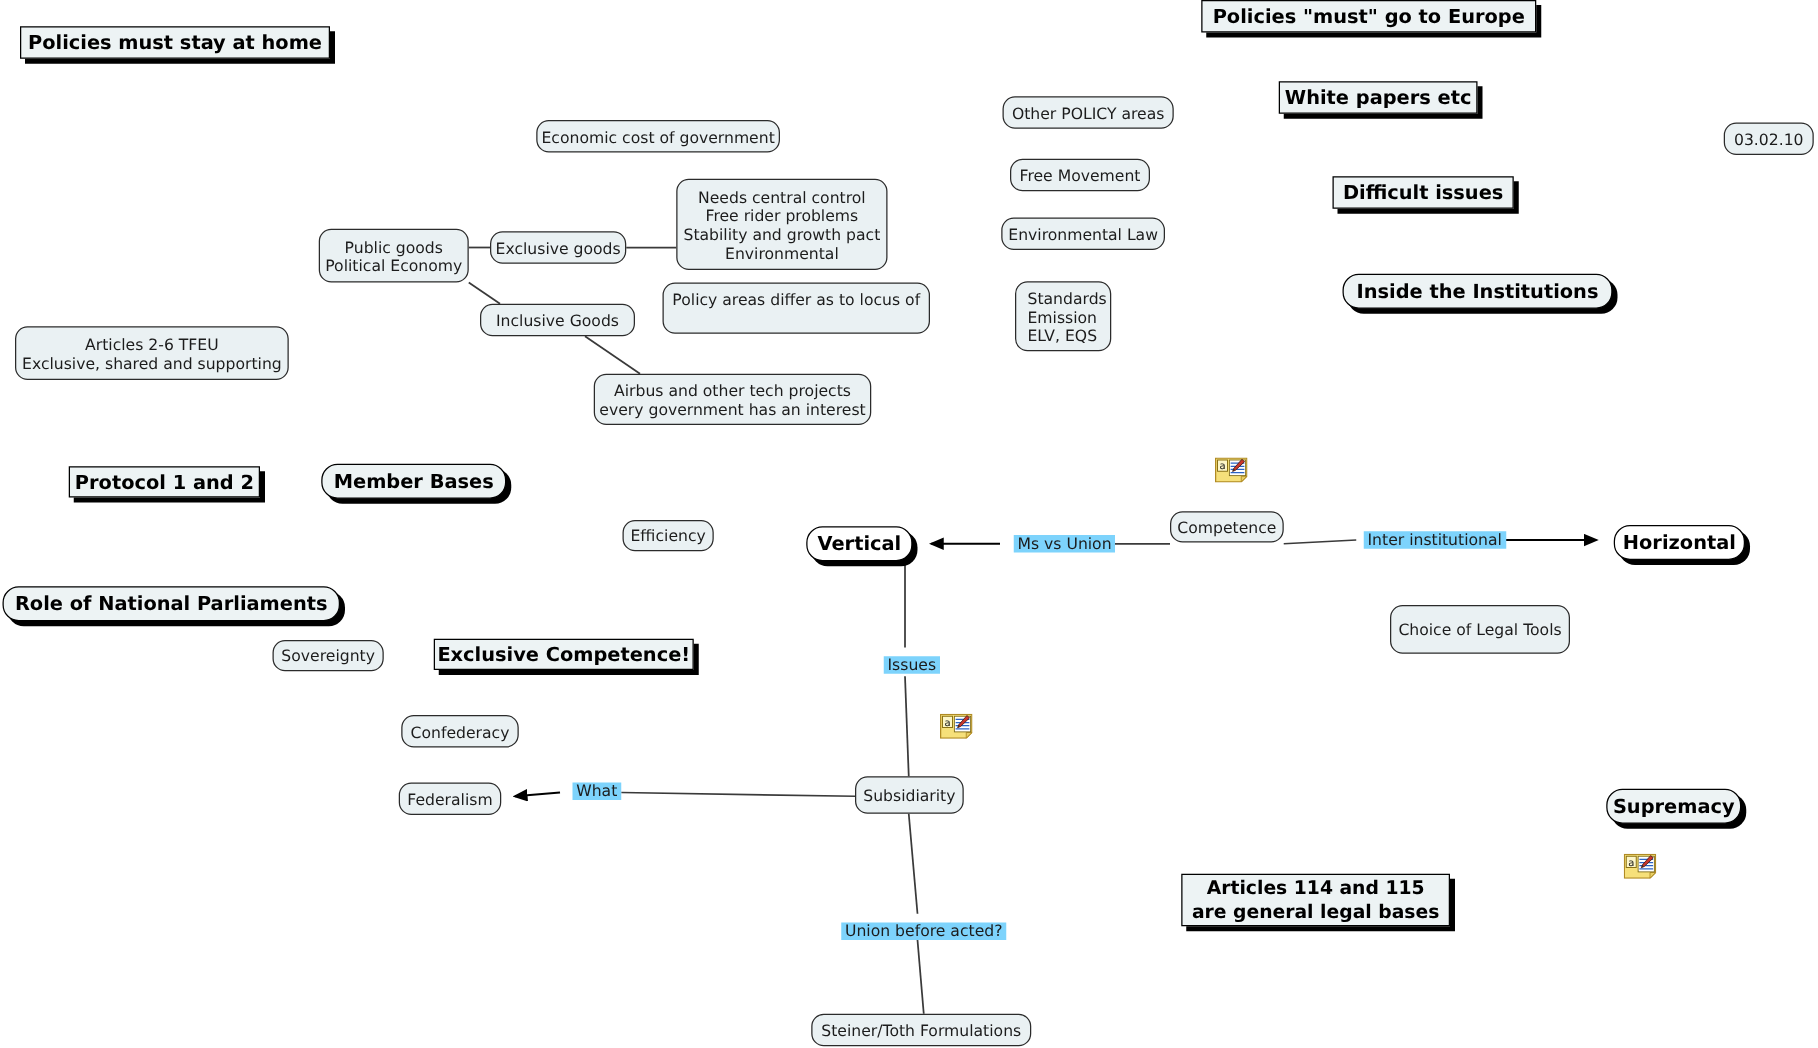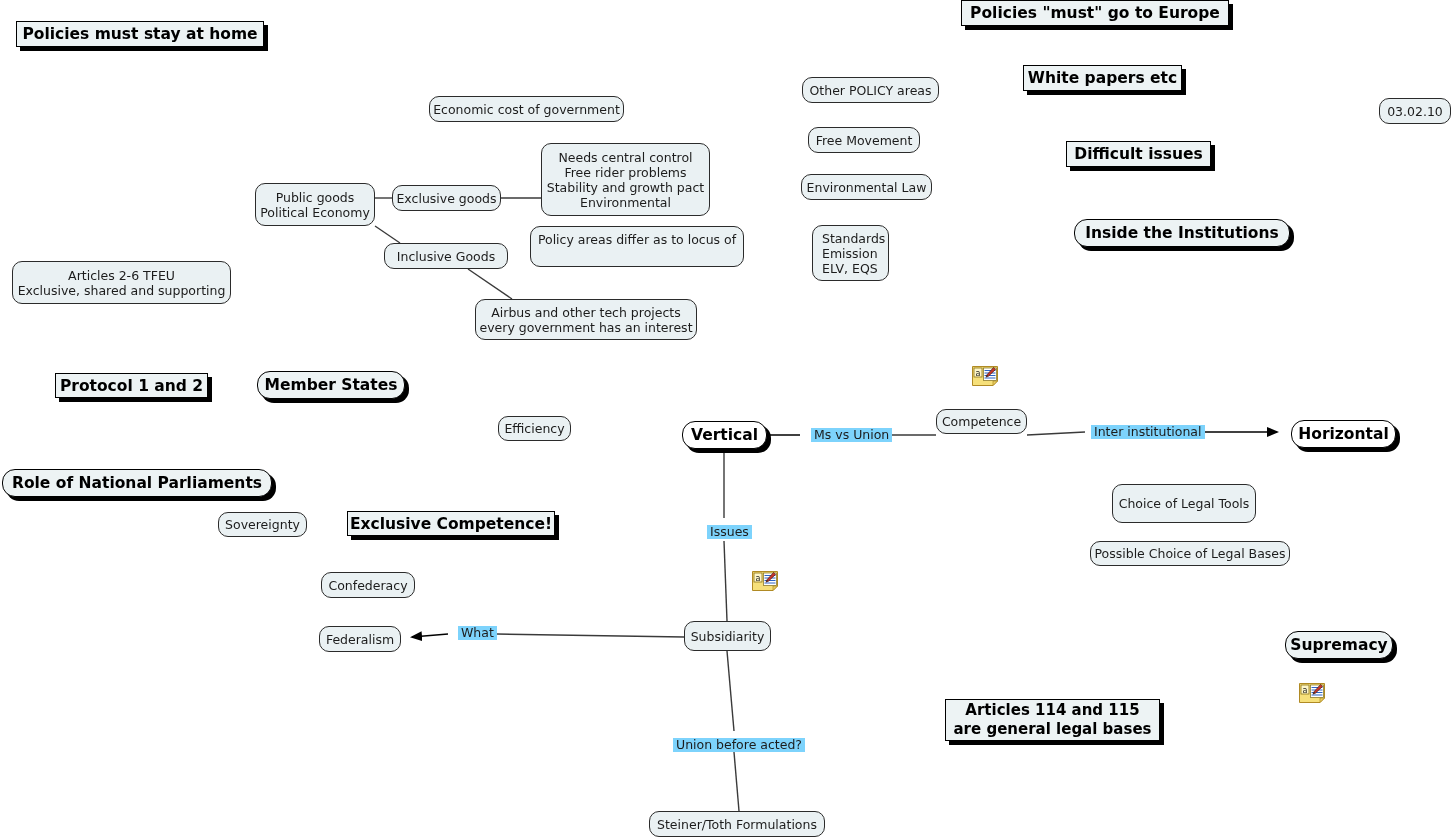--- a/index.html
+++ b/index.html
@@ -128,28 +128,28 @@
   <div class="elabel" style="left:707px; top:525px;">Issues</div>
   <div class="elabel" style="left:458px; top:626px;">What</div>
   <div class="elabel" style="left:673px; top:738px;">Union before acted?</div>
 
   <div class="node hdr" style="left:16px;  top:21px;  width:248px; height:26px;">Policies must stay at home</div>
   <div class="node hdr" style="left:961px; top:0px;   width:268px; height:26px;">Policies "must" go to Europe</div>
   <div class="node hdr" style="left:1023px;top:65px;  width:159px; height:26px;">White papers etc</div>
   <div class="node hdr" style="left:1066px;top:141px; width:145px; height:26px;">Difficult issues</div>
   <div class="node hdr round" style="left:1074px;top:219px; width:216px; height:28px;">Inside the Institutions</div>
   <div class="node hdr" style="left:55px;  top:373px; width:153px; height:25px;">Protocol 1 and 2</div>
-  <div class="node hdr round" style="left:257px; top:371px; width:148px; height:28px;">Member States</div>
+  <div class="node hdr round" style="left:257px; top:371px; width:148px; height:28px;">Member Bases</div>
   <div class="node hdr round" style="left:2px;   top:469px; width:270px; height:28px;">Role of National Parliaments</div>
   <div class="node hdr" style="left:347px; top:511px; width:208px; height:25px;">Exclusive Competence!</div>
   <div class="node hdr round" style="left:1285px;top:631px; width:108px; height:28px;">Supremacy</div>
   <div class="node hdr twoline" style="left:945px; top:699px; width:215px; height:42px;">Articles 114 and 115
 are general legal bases</div>
 
-  <div class="node hdr round white" style="left:645px; top:421px; width:85px;  height:28px;margin-left:37px;">Vertical</div>
+  <div class="node hdr round white" style="left:645px; top:421px; width:85px;  height:28px;">Vertical</div>
   <div class="node hdr round white" style="left:1291px;top:420px; width:105px; height:28px;">Horizontal</div>
 
   <div class="node plain" style="left:429px; top:96px;  width:195px; height:26px;">Economic cost of government</div>
   <div class="node plain" style="left:255px; top:183px; width:120px; height:43px;">Public goods
 Political Economy</div>
   <div class="node plain" style="left:392px; top:185px; width:109px; height:26px;">Exclusive goods</div>
   <div class="node plain" style="left:541px; top:143px; width:169px; height:73px;">Needs central control
 Free rider problems
 Stability and growth pact
 Environmental</div>
@@ -161,21 +161,20 @@
 Exclusive, shared and supporting</div>
   <div class="node plain" style="left:802px; top:77px;  width:137px; height:26px;">Other POLICY areas</div>
   <div class="node plain" style="left:808px; top:127px; width:112px; height:26px;">Free Movement</div>
   <div class="node plain" style="left:801px; top:174px; width:131px; height:26px;">Environmental Law</div>
   <div class="node plain leftal" style="left:812px; top:225px; width:77px; height:56px;">Standards
 Emission
 ELV, EQS</div>
   <div class="node plain" style="left:498px; top:416px; width:73px;  height:25px;">Efficiency</div>
   <div class="node plain" style="left:936px; top:409px; width:91px;  height:25px;">Competence</div>
   <div class="node plain" style="left:1112px;top:484px; width:144px; height:39px;">Choice of Legal Tools</div>
-  <div class="node plain" style="left:1090px;top:541px; width:200px; height:25px;">Possible Choice of Legal Bases</div>
   <div class="node plain" style="left:218px; top:512px; width:89px;  height:25px;">Sovereignty</div>
   <div class="node plain" style="left:321px; top:572px; width:94px;  height:26px;">Confederacy</div>
   <div class="node plain" style="left:319px; top:626px; width:82px;  height:26px;">Federalism</div>
   <div class="node plain" style="left:684px; top:621px; width:87px;  height:30px;">Subsidiarity</div>
   <div class="node plain" style="left:649px; top:811px; width:176px; height:26px;">Steiner/Toth Formulations</div>
   <div class="node plain" style="left:1379px;top:98px;  width:72px;  height:26px;">03.02.10</div>
 
   <svg class="noteicon" style="left:972px; top:366px;" viewBox="0 0 26 20">
     <path d="M0.5,0.5 H25.5 V15 L21,19.5 H0.5 Z" fill="#f6e07a" stroke="#b08a24" stroke-width="1"></path>
     <path d="M25.5,15 L21,19.5 V15 Z" fill="#e8cf63" stroke="#b08a24" stroke-width="0.7"></path>

